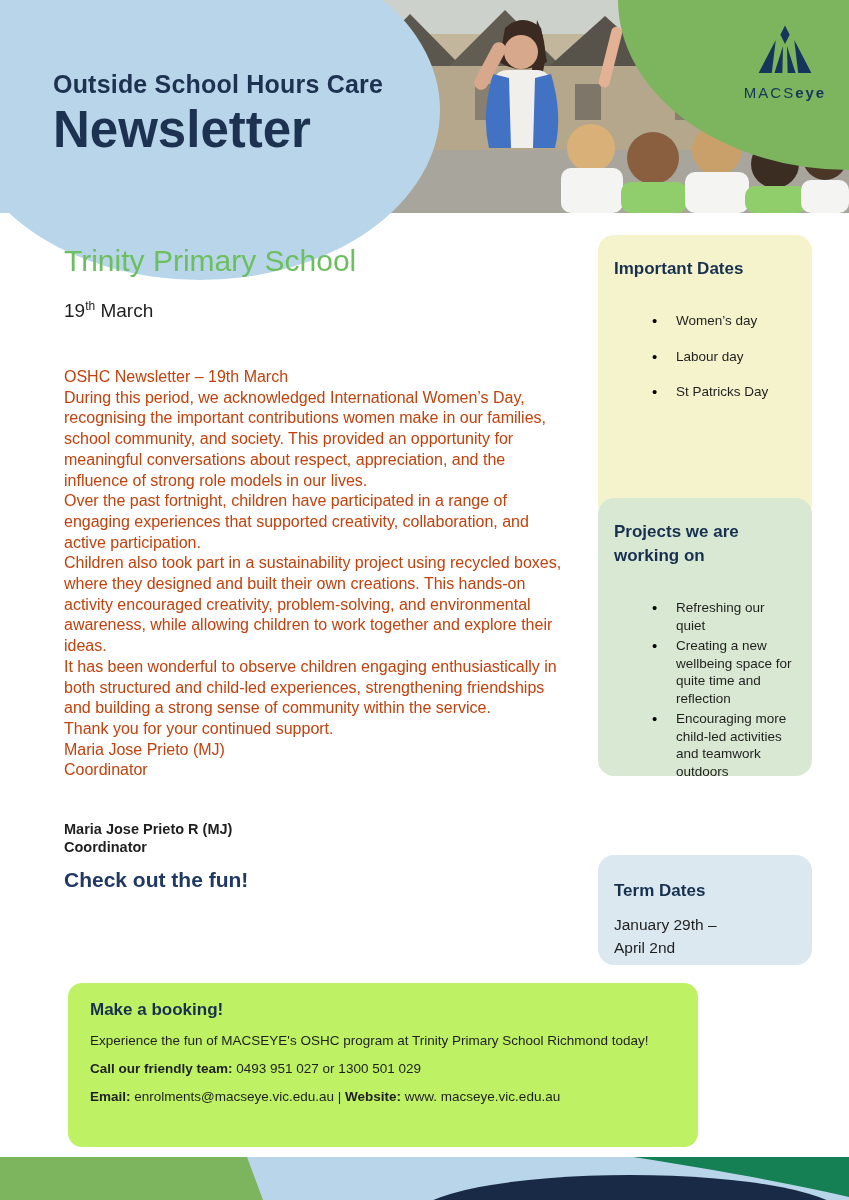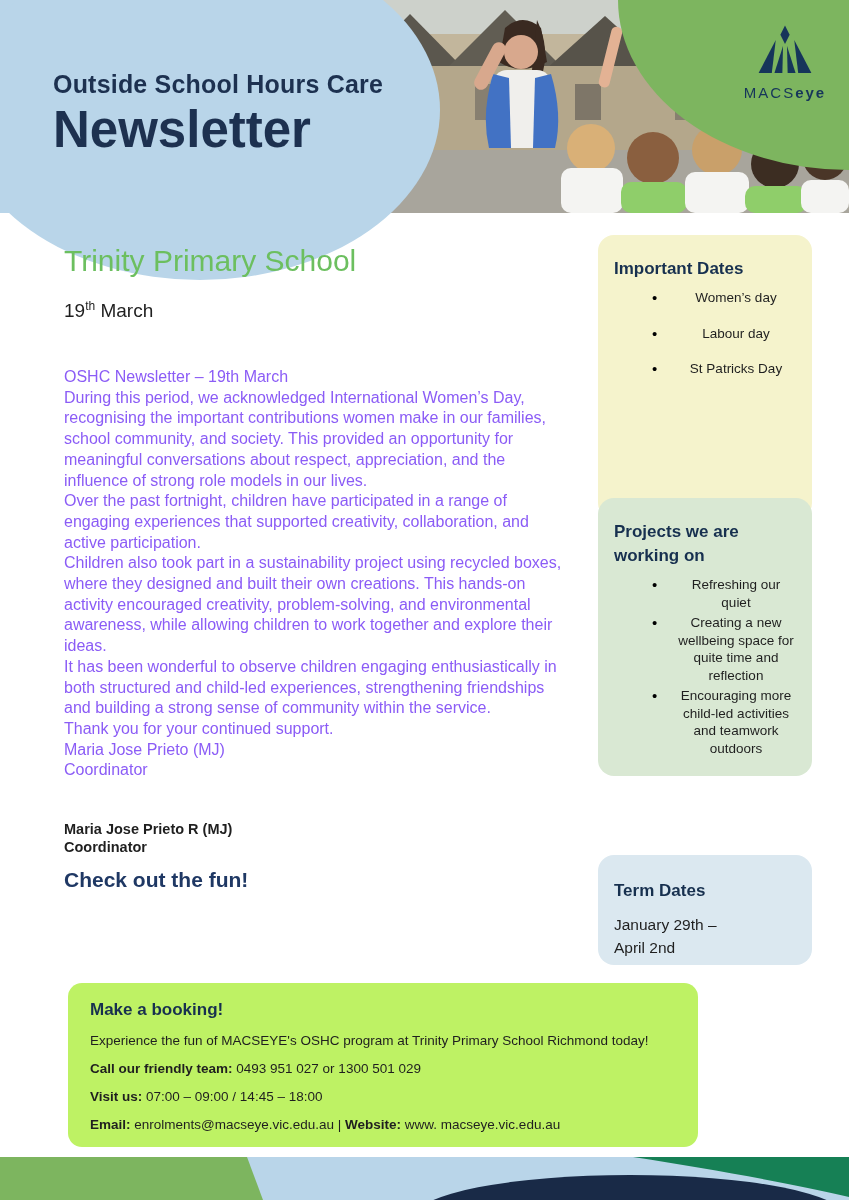--- a/index.html
+++ b/index.html
@@ -21,34 +21,34 @@
   .green-blob { position:absolute; top:0; left:618px; width:231px; height:170px;
     background:#7db55f; border-radius:0 0 0 100%; z-index:6; }
   .logo { position:absolute; top:24px; right:8px; width:112px; text-align:center; }
   .logo-text { margin-top:4px; font-size:15px; letter-spacing:2px; color:#16355a; }
   .logo-text b { font-weight:bold; }
   
   .school-title { position:absolute; left:64px; top:244px; font-size:30px; font-weight:400; color:#6cbf5f; }
   .date-line { position:absolute; left:64px; top:299px; font-size:19px; color:#1f1f1f; }
   .date-line sup { font-size:12px; }
   .body-text { position:absolute; left:64px; top:367px; width:505px;
-    font-size:16px; line-height:20.7px; color:#8b5cf6; }
+    font-size:16px; line-height:20.7px; color:#c2410c; }
   .body-text p { margin:0; }
   .signature { position:absolute; left:64px; top:820px; font-size:14.5px; font-weight:bold; line-height:18px; color:#1f1f1f; }
   .fun-heading { position:absolute; left:64px; top:868px; font-size:21px; font-weight:bold; color:#1f3864; }
   
   .side-box { position:absolute; left:598px; width:214px; border-radius:16px; padding:22px 16px; }
   .box-yellow { background:#f5f3cc; }
   .box-green  { background:#d9e8d3; }
   .box-blue   { background:#dbe8f0; }
   .box-important { top:235px; height:284px; }
   .box-projects  { top:498px; height:278px; }
   .box-term      { top:855px; height:110px; padding-top:24px; }
   .side-box h3 { font-size:17px; font-weight:bold; color:#17304f; line-height:24px; }
-  .side-box ul { list-style:none; margin-top:8px;text-align:center; }
+  .side-box ul { list-style:none; margin-top:31px; }
   .side-box li { position:relative; padding-left:62px; font-size:13.5px; line-height:17.5px; color:#1f1f1f; }
   .side-box li::before { content:"•"; position:absolute; left:38px; top:0; font-size:15px; color:#000; }
   .box-important li { margin-bottom:18px; }
   .box-projects li { margin-bottom:3px; }
   .term-text { margin-top:10px; font-size:15.5px; line-height:23px; color:#1f1f1f; }
   
   .booking { position:absolute; left:68px; top:983px; width:630px; height:164px;
     background:#bef264; border-radius:14px; padding:17px 22px; }
   .booking h3 { font-size:17px; font-weight:bold; color:#17304f; }
   .booking p { font-size:13.5px; margin-top:13px; color:#1f1f1f; }
@@ -176,21 +176,20 @@
     <div class="term-text">
       <div>January 29th –</div>
       <div>April 2nd</div>
     </div>
   </div>
 
   <div class="booking">
     <h3>Make a booking!</h3>
     <p>Experience the fun of MACSEYE's OSHC program at Trinity Primary School Richmond today!</p>
     <p><b>Call our friendly team:</b><span> 0493 951 027 or 1300 501 029</span></p>
-    <p><b>Visit us:</b><span> 07:00 – 09:00 / 14:45 – 18:00</span></p>
     <p><b>Email:</b><span> enrolments@macseye.vic.edu.au | </span><b>Website:</b><span> www. macseye.vic.edu.au</span></p>
   </div>
 
   <div class="footer">
     <svg width="849" height="43" viewBox="0 0 849 43">
       <rect x="0" y="0" width="849" height="43" fill="#b9d5e9"></rect>
       <polygon points="0,0 247,0 263,43 0,43" fill="#7db55f"></polygon>
       <ellipse cx="630" cy="60" rx="215" ry="42" fill="#192a47"></ellipse>
       <path d="M633,0 C710,12 790,26 849,40 L849,0 Z" fill="#168055"></path>
     </svg>

